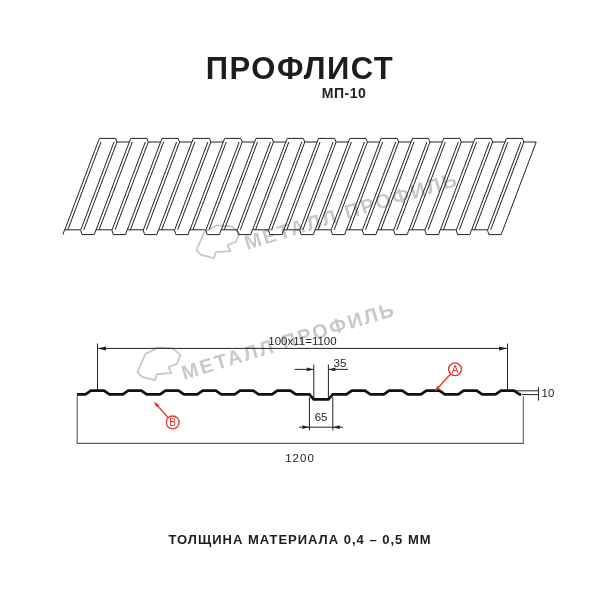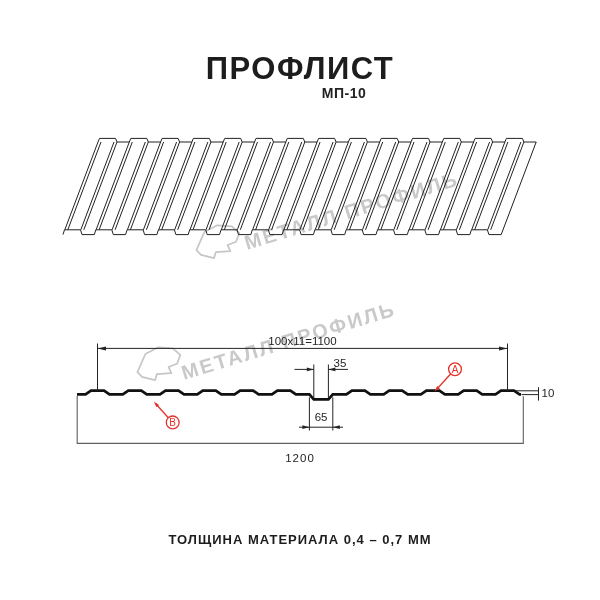--- a/index.html
+++ b/index.html
@@ -161,14 +161,14 @@
       <g>
         <circle class="red" cx="172.7" cy="422.4" r="6.4"></circle>
         <text class="redletter" x="172.7" y="426" text-anchor="middle">B</text>
         <line class="red" x1="168.3" y1="417.7" x2="155.5" y2="403.5"></line>
         <polygon class="redfill" points="153.8,401.6 159.1,404.9 156.5,407.3"></polygon>
       </g>
 
     </g>
   </svg>
 
-  <div class="footer">ТОЛЩИНА МАТЕРИАЛА 0,4 – 0,7 ММ</div>
+  <div class="footer">ТОЛЩИНА МАТЕРИАЛА 0,4 – 0,5 ММ</div>
 </div>
 
 </body></html>

